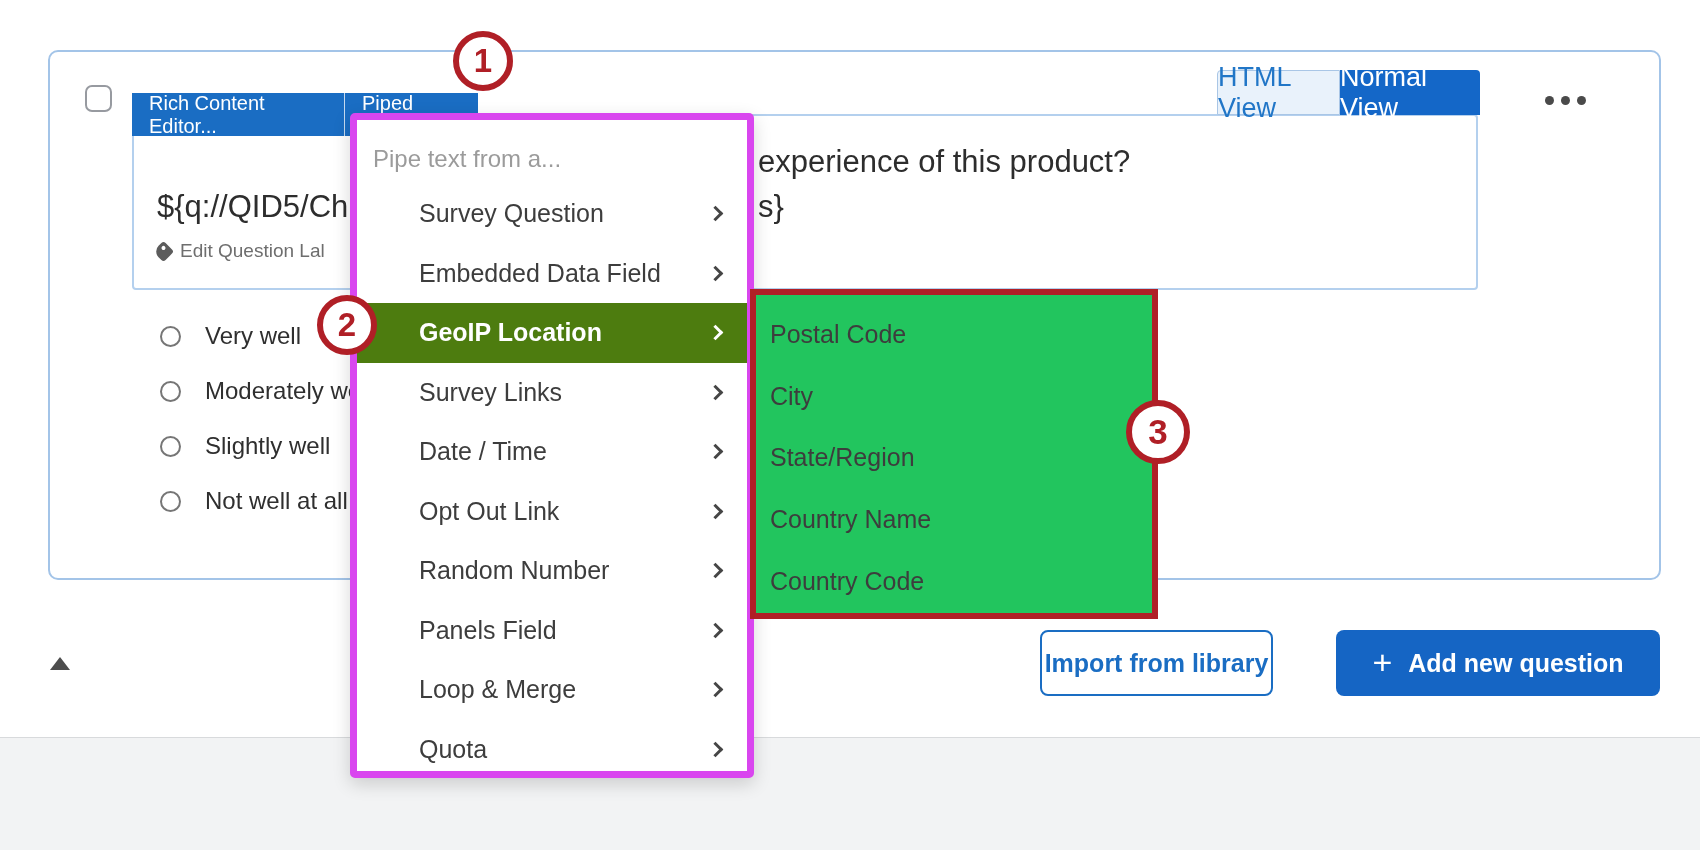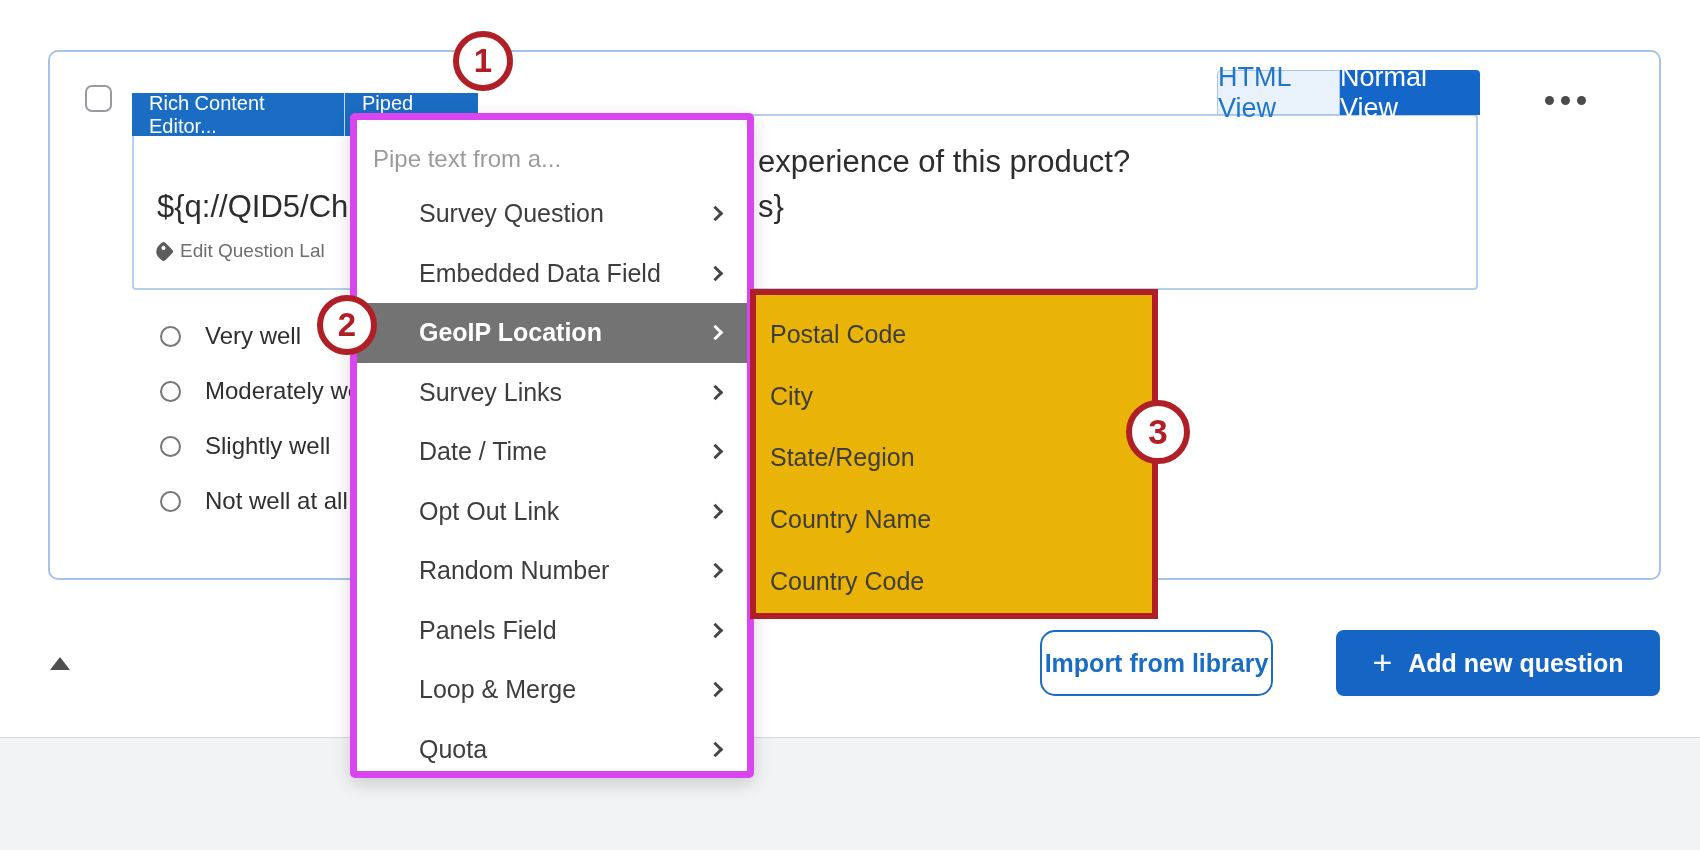--- a/index.html
+++ b/index.html
@@ -59,46 +59,46 @@
   .choice { position:absolute; left:160px; display:flex; align-items:center; gap:24px; z-index:3; }
   .radio { width:21px; height:21px; border:2px solid #767676; border-radius:50%; background:#fff; }
   .choice span { font-size:24px; color:#2f2f2f; white-space:nowrap; }
 
   .collapse-arrow { position:absolute; left:50px; top:657px; width:0; height:0;
     border-left:10px solid transparent; border-right:10px solid transparent;
     border-bottom:13px solid #4d4d4d; cursor:pointer; z-index:3; }
 
   
   .btn-import { position:absolute; left:1040px; top:630px; width:233px; height:66px;
-    background:#fff; border:2px solid #1a6dc3; border-radius:15px; color:#1a6dc3;
+    background:#fff; border:2px solid #1a6dc3; border-radius:8px; color:#1a6dc3;
     font-size:25px; font-weight:600; display:flex; align-items:center; justify-content:center;
     cursor:pointer; z-index:3; font-family:inherit; }
   .btn-add { position:absolute; left:1336px; top:630px; width:324px; height:66px;
     background:#1565c4; border:none; border-radius:8px; color:#fff; font-size:25px;
     font-weight:600; display:flex; align-items:center; justify-content:center; gap:16px;
     cursor:pointer; z-index:3; font-family:inherit; }
   .btn-add .plus { font-size:34px; font-weight:300; line-height:1; margin-top:-3px; }
 
   
   .menu { position:absolute; left:350px; top:113px; width:404px; height:665px;
     background:#fff; border:7px solid #d946ef; border-radius:5px;
     box-shadow:0 6px 18px rgba(0,0,0,.16); z-index:20; padding-top:14px; }
   .menu-header { height:50px; display:flex; align-items:center; padding-left:16px;
     color:#9b9b9b; font-size:24px; }
   .menu-item { height:59.5px; display:flex; align-items:center; padding-left:62px;
     font-size:25px; color:#3d3d3d; cursor:pointer; }
   .menu-item .chev { margin-left:auto; margin-right:26px; width:11px; height:11px;
     border-top:3px solid #454545; border-right:3px solid #454545; transform:rotate(45deg);
     flex-shrink:0; }
-  .menu-item.hl { background:#737373; color:#fff; font-weight:600; }
+  .menu-item.hl { background:#4d7c0f; color:#fff; font-weight:600; }
   .menu-item.hl .chev { border-color:#fff; }
 
   
   .submenu { position:absolute; left:750px; top:289px; width:408px; height:330px;
-    background:#eab308; border:6px solid #b01f26; z-index:25; padding-top:9px; }
+    background:#22c55e; border:6px solid #b01f26; z-index:25; padding-top:9px; }
   .sub-item { height:61.6px; display:flex; align-items:center; padding-left:14px;
     font-size:25px; color:#3d3d3d; cursor:pointer; white-space:nowrap; }
 
   
   .ann { position:absolute; background:#fff; border:6px solid #b01f26; border-radius:50%;
     display:flex; align-items:center; justify-content:center; color:#b01f26;
     font-weight:bold; z-index:40; }
   .ann1 { left:453px; top:31px;  width:60px; height:60px; font-size:33px; }
   .ann2 { left:317px; top:295px; width:60px; height:60px; font-size:33px; }
   .ann3 { left:1126px; top:400px; width:64px; height:64px; font-size:35px; }

